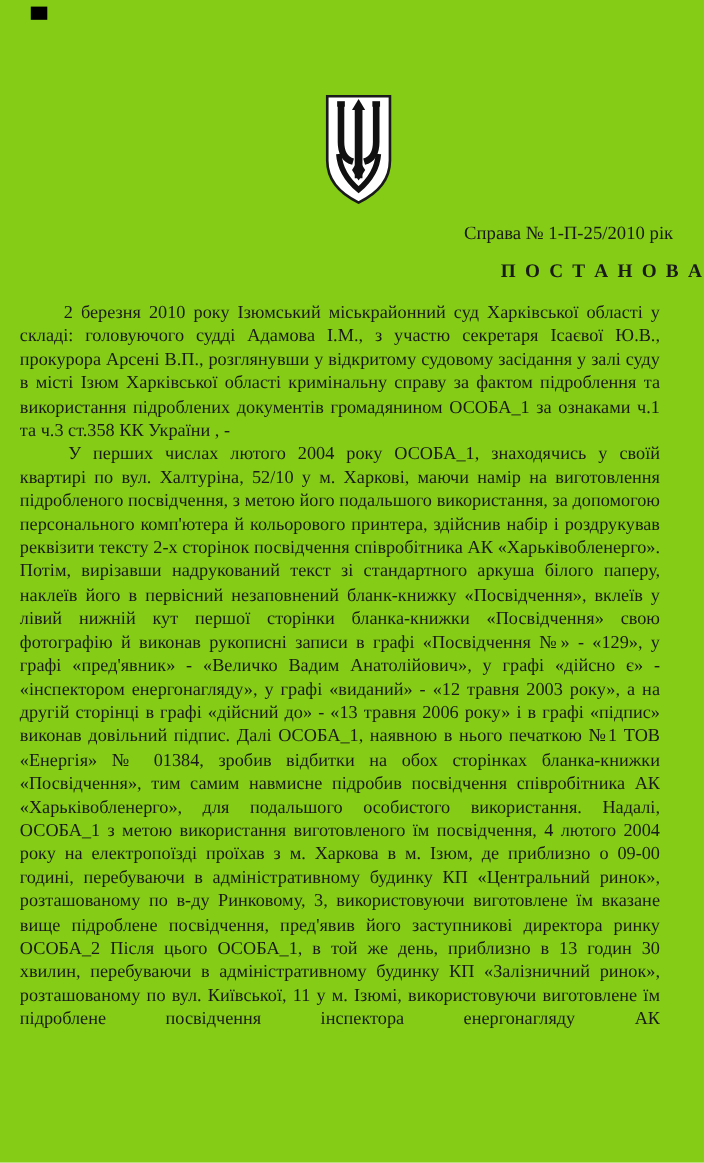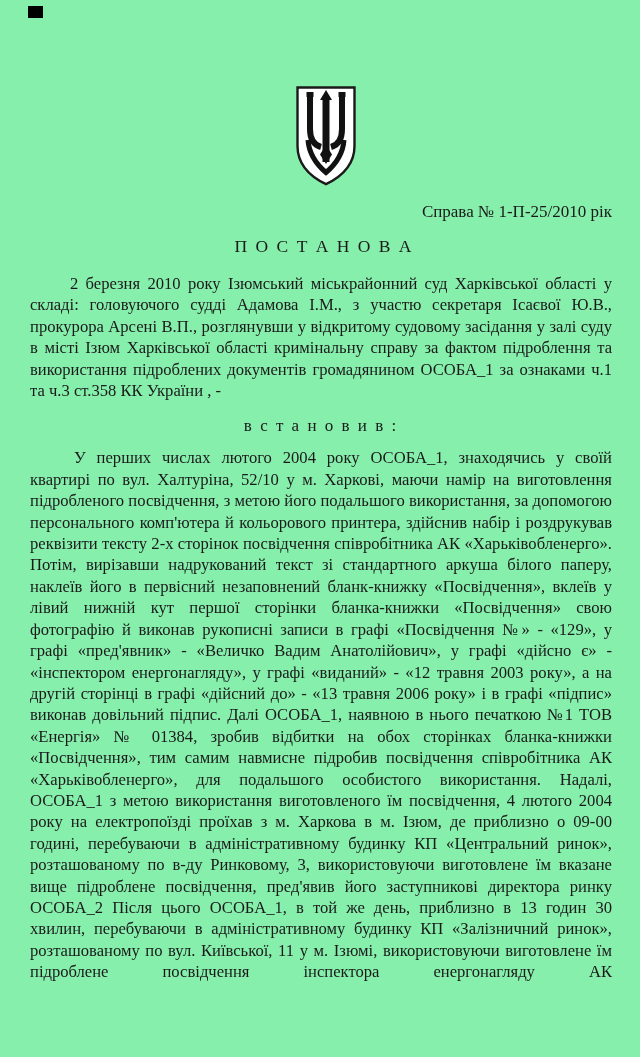--- a/index.html
+++ b/index.html
@@ -4,21 +4,21 @@
 <style>
   html, body {
     margin: 0;
     padding: 0;
     background: #ffffff;
   }
   .page {
     position: relative;
     width: 640px;
     height: 1057px;
-    background: #86efac;
+    background: #84cc16;
     font-family: "Liberation Serif", "DejaVu Serif", serif;
     color: #1a1a1a;
     overflow: hidden;
   }
   .scan-mark {
     position: absolute;
     left: 28px;
     top: 6px;
     width: 15px;
     height: 12px;
@@ -38,28 +38,28 @@
     font-size: 17px;
     text-align: right;
     white-space: nowrap;
   }
   .doc-title {
     position: absolute;
     left: 8px;
     right: 0;
     top: 236px;
     margin: 0;
-    text-align: center;
+    text-align: right;
     font-size: 17.5px;
-    font-weight: normal;
+    font-weight: bold;
     letter-spacing: 2px;
   }
   .body-block {
     position: absolute;
-    left: 30px;
+    left: 18px;
     top: 273px;
     width: 582px;
     font-family: Liberation Serif, serif;
   }
   .para {
     margin: 0;
     font-size: 16.6px;
     line-height: 21.4px;
     text-align: justify;
   }
@@ -101,18 +101,17 @@
     </svg>
   </div>
 
   <div class="case-number">Справа № 1-П-25/2010 рік</div>
 
   <h1 class="doc-title">П О С Т А Н О В А</h1>
 
   <div class="body-block">
     <p class="para intro">2 березня 2010 року Ізюмський міськрайонний суд Харківської області у складі: головуючого судді Адамова І.М., з участю секретаря Ісаєвої Ю.В., прокурора Арсені В.П., розглянувши у відкритому судовому засідання у залі суду в місті Ізюм Харківської області кримінальну справу за фактом підроблення та використання підроблених документів громадянином ОСОБА_1 за ознаками ч.1 та ч.3 ст.358 КК України , -</p>
 
-    <div class="section-heading">в с т а н о в и в :</div>
 
     <p class="para body">У перших числах лютого 2004 року ОСОБА_1, знаходячись у своїй квартирі по вул. Халтуріна, 52/10 у м. Харкові, маючи намір на виготовлення підробленого посвідчення, з метою його подальшого використання, за допомогою персонального комп'ютера й кольорового принтера, здійснив набір і роздрукував реквізити тексту 2-х сторінок посвідчення співробітника АК «Харьківобленерго». Потім, вирізавши надрукований текст зі стандартного аркуша білого паперу, наклеїв його в первісний незаповнений бланк-книжку «Посвідчення», вклеїв у лівий нижній кут першої сторінки бланка-книжки «Посвідчення» свою фотографію й виконав рукописні записи в графі «Посвідчення №» - «129», у графі «пред'явник» - «Величко Вадим Анатолійович», у графі «дійсно є» - «інспектором енергонагляду», у графі «виданий» - «12 травня 2003 року», а на другій сторінці в графі «дійсний до» - «13 травня 2006 року» і в графі «підпис» виконав довільний підпис. Далі ОСОБА_1, наявною в нього печаткою №1 ТОВ «Енергія» № 01384, зробив відбитки на обох сторінках бланка-книжки «Посвідчення», тим самим навмисне підробив посвідчення співробітника АК «Харьківобленерго», для подальшого особистого використання. Надалі, ОСОБА_1 з метою використання виготовленого їм посвідчення, 4 лютого 2004 року на електропоїзді проїхав з м. Харкова в м. Ізюм, де приблизно о 09-00 годині, перебуваючи в адміністративному будинку КП «Центральний ринок», розташованому по в-ду Ринковому, 3, використовуючи виготовлене їм вказане вище підроблене посвідчення, пред'явив його заступникові директора ринку ОСОБА_2 Після цього ОСОБА_1, в той же день, приблизно в 13 годин 30 хвилин, перебуваючи в адміністративному будинку КП «Залізничний ринок», розташованому по вул. Київської, 11 у м. Ізюмі, використовуючи виготовлене їм підроблене посвідчення інспектора енергонагляду АК</p>
   </div>
 
 </div>
 
 </body></html>

